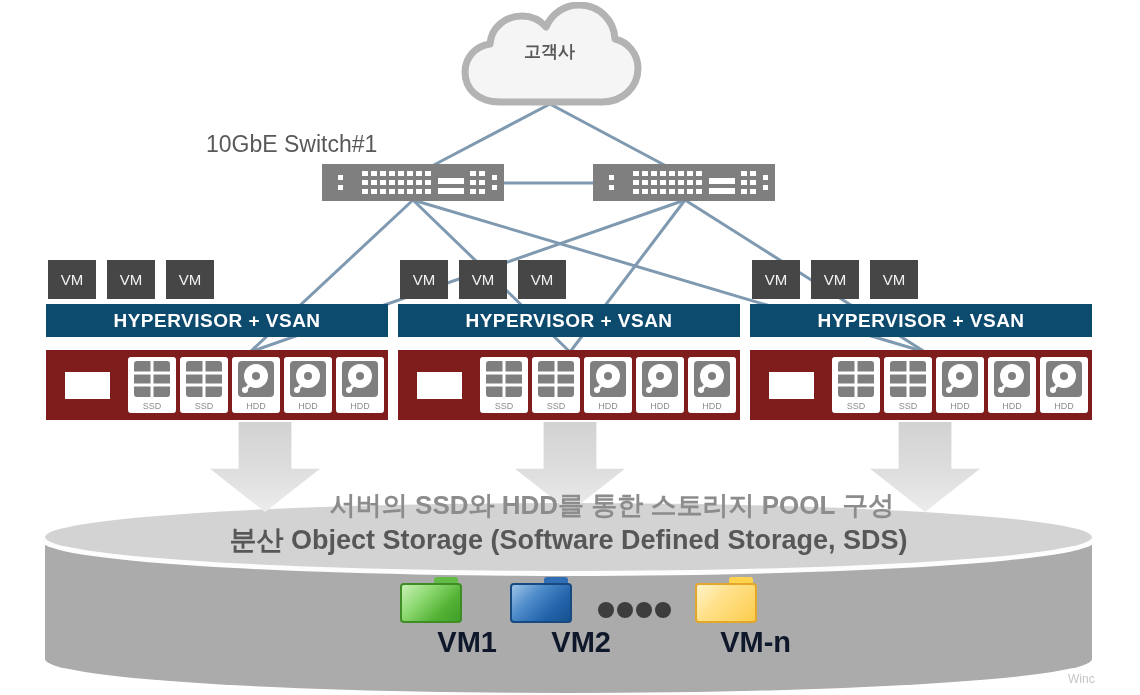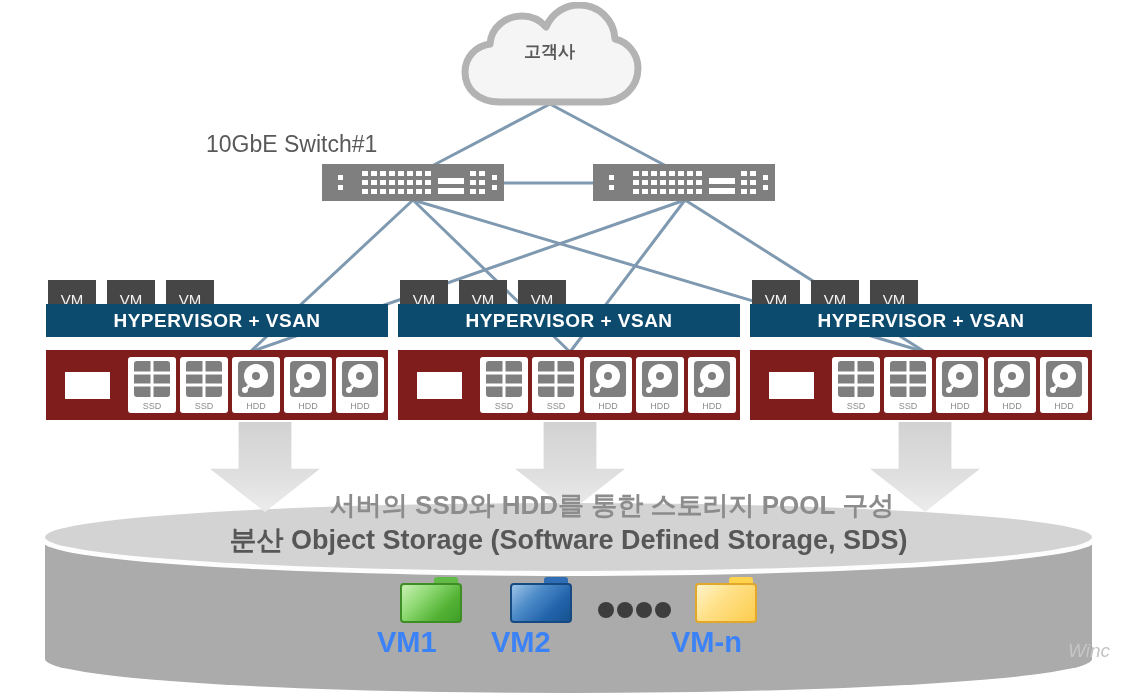--- a/index.html
+++ b/index.html
@@ -18,21 +18,21 @@
   .switch-label{color:#595959;font-size:23px;z-index:2;white-space:nowrap;}
   .sw-label-1{left:206px;top:131px;}
   .sw-label-2{left:696px;top:129px;}
   .switch{width:182px;height:37px;z-index:2;}
   .switch-1{left:322px;top:164px;}
   .switch-2{left:593px;top:164px;}
   
   .node{position:absolute;top:260px;width:342px;height:160px;z-index:2;}
   .node-0{left:46px;} .node-1{left:398px;} .node-2{left:750px;}
   .vmbox{position:absolute;top:0;width:48px;height:39px;background:#464646;
-    color:#f2f2f2;font-size:15px;display:flex;align-items:center;justify-content:center;margin-top:20px;}
+    color:#f2f2f2;font-size:15px;display:flex;align-items:center;justify-content:center;}
   .vm-a{left:2px;} .vm-b{left:61px;} .vm-c{left:120px;}
   .hvbar{position:absolute;left:0;top:44px;width:342px;height:33px;background:#0c4a6e;
     color:#ffffff;font-size:19px;font-weight:bold;letter-spacing:.5px;
     display:flex;align-items:center;justify-content:center;}
   .tray{position:absolute;left:0;top:90px;width:342px;height:70px;background:#7f1d1d;}
   .blank{position:absolute;left:19px;top:22px;width:45px;height:27px;background:#ffffff;}
   .drive{position:absolute;top:7px;width:48px;height:56px;background:#ffffff;border-radius:3px;}
   .d1{left:82px;} .d2{left:134px;} .d3{left:186px;} .d4{left:238px;} .d5{left:290px;}
   .drive svg{position:absolute;left:6px;top:4px;}
   .drive-label{position:absolute;left:0;bottom:2px;width:100%;text-align:center;
@@ -58,26 +58,26 @@
   .folder-green .tab{background:#62bb46;}
   .folder-green .fbody{border-color:#3e8d25;
     background:linear-gradient(135deg,#c9f0b4 0%,#8ed973 35%,#54b335 70%,#3f9e27 100%);}
   .folder-blue .tab{background:#2f6db4;}
   .folder-blue .fbody{border-color:#164a80;
     background:linear-gradient(135deg,#9ec4e8 0%,#4e8cc9 35%,#2263ab 70%,#17528f 100%);}
   .folder-yellow .tab{background:#ffd34d;}
   .folder-yellow .fbody{border-color:#e3a82a;
     background:linear-gradient(135deg,#fff3c9 0%,#ffe18a 40%,#fccc4d 100%);}
   .fold-0{left:400px;top:577px;} .fold-1{left:510px;top:577px;} .fold-2{left:695px;top:577px;}
-  .folder-label{top:626px;width:120px;text-align:left;z-index:3;
-    color:#3b82f6;font-size:29px;font-weight:600;}
+  .folder-label{top:626px;width:120px;text-align:right;z-index:3;
+    color:#0f172a;font-size:29px;font-weight:600;}
   .flab-0{left:377px;} .flab-1{left:491px;} .flab-2{left:671px;}
   .dot{width:16px;height:16px;border-radius:50%;background:#3d3d3d;z-index:3;top:602px;}
   .dot-0{left:598px;} .dot-1{left:617px;} .dot-2{left:636px;} .dot-3{left:655px;}
-  .watermark{left:1068px;top:640px;color:#c5c5c5;font-size:19px;z-index:4;white-space:nowrap;font-style:italic;}
+  .watermark{left:1068px;top:672px;color:#c5c5c5;font-size:12px;z-index:4;white-space:nowrap;}
 </style>
 </head>
 <body>
 
 <div class="stage">
 
   <svg class="links" width="1140" height="695">
     <g stroke="#7e99b0" stroke-width="3" fill="none">
       <line x1="550" y1="104" x2="430" y2="167"></line>
       <line x1="550" y1="104" x2="668" y2="167"></line>

